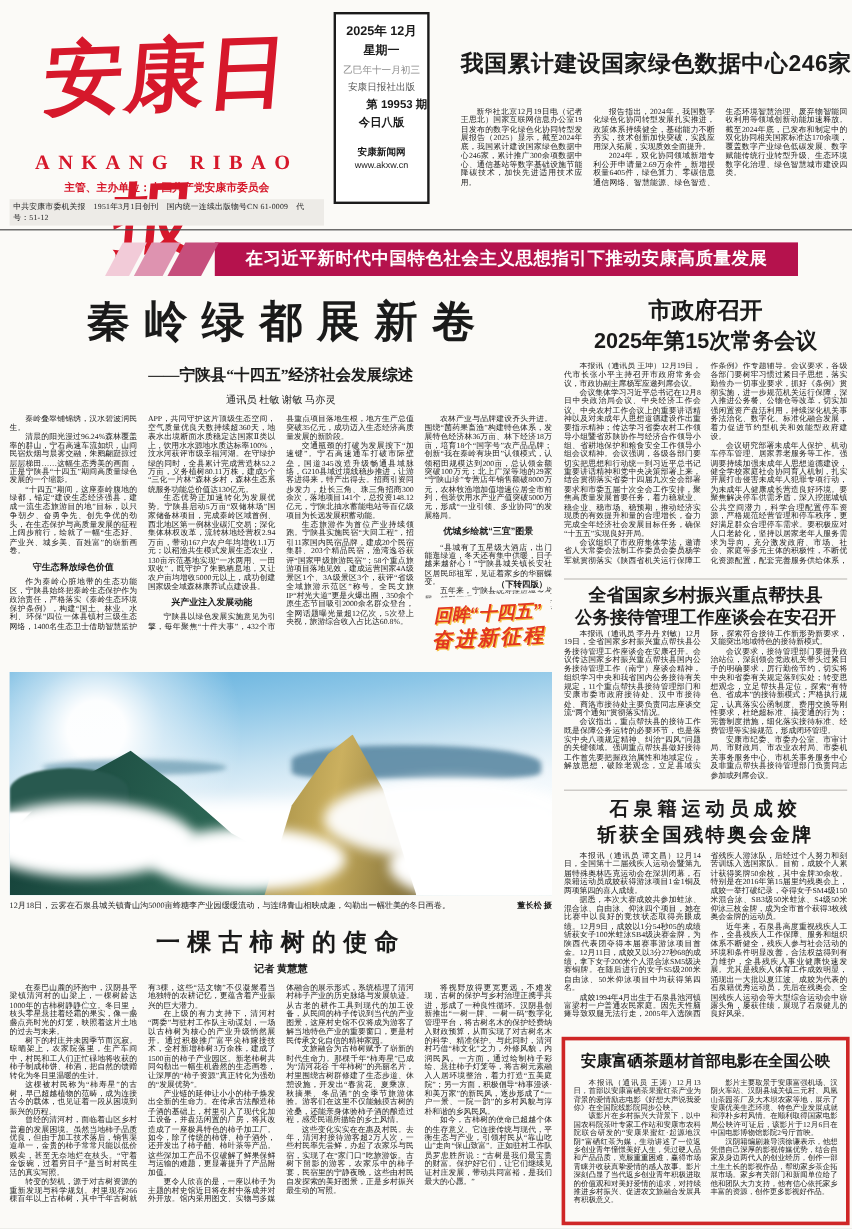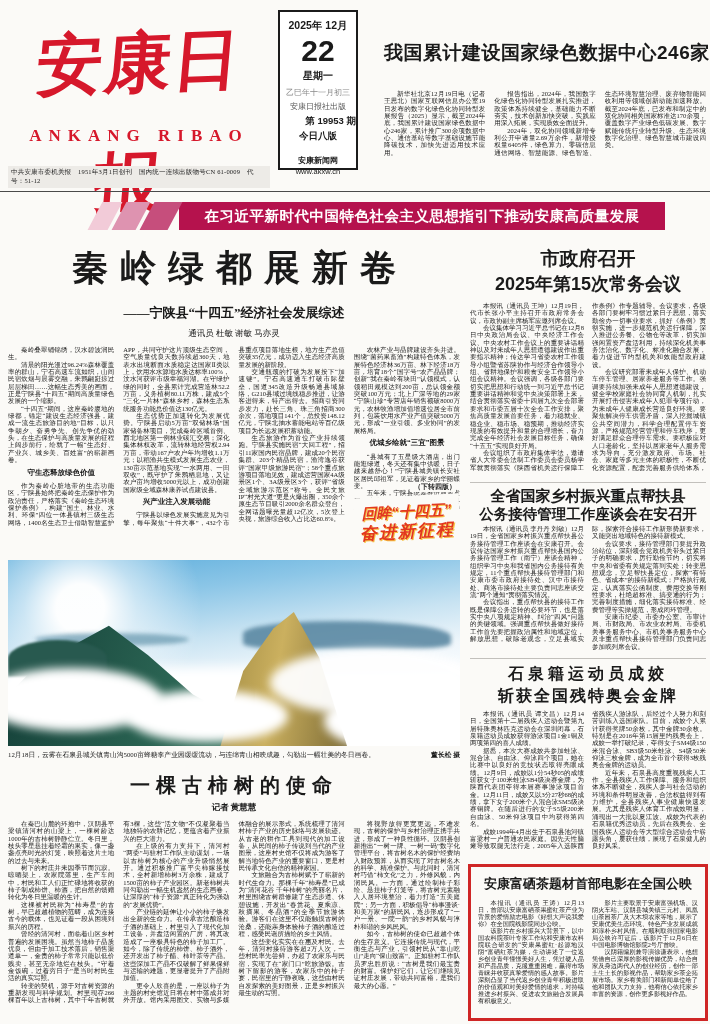--- a/index.html
+++ b/index.html
@@ -127,25 +127,25 @@
     font-size:6.2px;line-height:1.13;text-align:justify;}
   .mv-body p{margin:0;text-indent:2em;}
 </style>
 </head>
 <body>
 
 <div id="page" data-name="newspaper-front-page">
 
   <div class="abs mast-title" data-name="newspaper-title">安康日报</div>
   <div class="abs mast-pinyin" data-name="newspaper-title-pinyin">ANKANG RIBAO</div>
+  <div class="abs mast-org" data-name="masthead-organizer">主管、主办单位：中国共产党安康市委员会</div>
   <div class="abs mast-info" data-name="masthead-publication-info">中共安康市委机关报　1951年3月1日创刊　国内统一连续出版物号CN 61-0009　代号：51-12</div>
 
   <div class="abs datebox" data-name="date-box">
     <div class="db-ym" data-name="date-year-month">2025年 12月</div>
-    <div class="db-day" data-name="date-day">22</div>
     <div class="db-week" data-name="date-weekday">星期一</div>
     <div class="db-lunar" data-name="date-lunar">乙巳年十一月初三</div>
     <div class="db-pub" data-name="publisher-line">安康日报社出版</div>
     <div class="db-issue" data-name="issue-number">第 19953 期</div>
     <div class="db-pages" data-name="pages-today">今日八版</div>
     <div class="db-site" data-name="news-site-name">安康新闻网</div>
     <div class="db-url" data-name="news-site-url">www.akxw.cn</div>
   </div>
 
   <div class="abs ts-head" data-name="top-story-headline">我国累计建设国家绿色数据中心246家</div>

